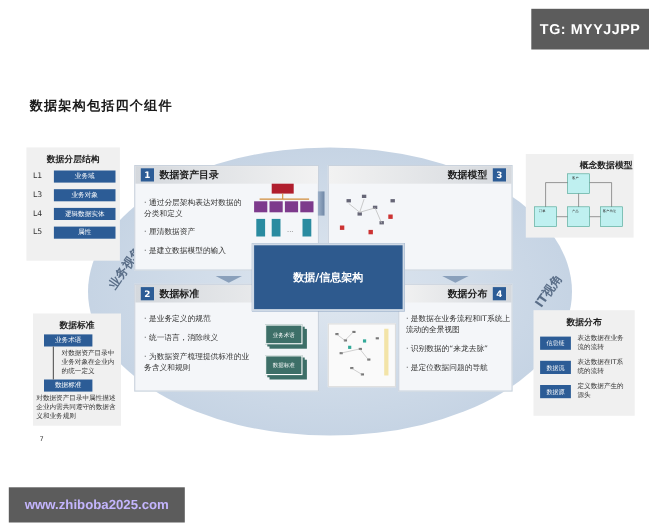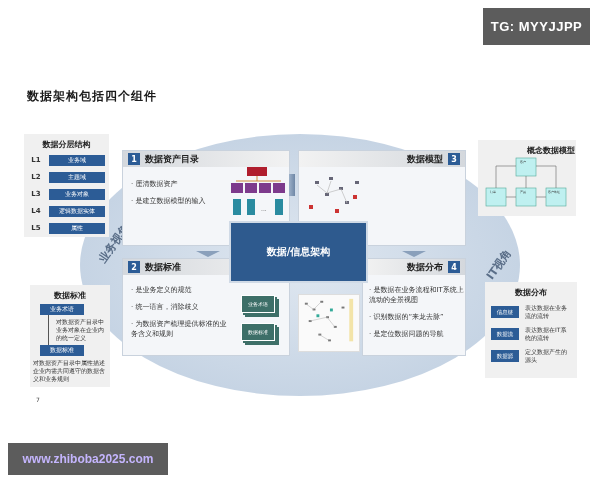--- a/index.html
+++ b/index.html
@@ -16,21 +16,21 @@
   .num { width: 12px; height: 12px; background: #2c5c96; color: #fff; font-size: 8px; display: flex; align-items: center; justify-content: center; margin: 0 5px; font-weight: bold; }
   .panel-head.right { justify-content: flex-end; background: linear-gradient(to left, #d4d8dd, #f2f2f2); }
   .bullets { position: absolute; font-size: 7px; line-height: 10px; color: #333; }
   .bullets li { list-style: none; margin-bottom: 7px; }
   .center-box { position: absolute; left: 229px; top: 221px; width: 139px; height: 62px; background: #2e5a8e; border: 2px solid #d0dae6; color: #fff; font-size: 10px; font-weight: bold; display: flex; align-items: center; justify-content: center; }
   .arrow-v { position: absolute; width: 0; height: 0; border-left: 12px solid transparent; border-right: 12px solid transparent; border-top: 6px solid #8aa0bb; }
   .arrow-h { position: absolute; width: 6px; height: 22px; background: linear-gradient(to right, #9cb0c8, #6f87a6); }
   .side-box { position: absolute; background: #f0f0f0; }
   .side-title { text-align: center; font-size: 8px; font-weight: bold; color: #222; padding-top: 5px; }
   .layer-row { display: flex; align-items: center; height: 14px; margin-top: 3px; }
-  .layer-lbl { width: 18px; font-size: 7px; font-weight: bold; color: #333; padding-left: 6px; text-align: center; }
+  .layer-lbl { width: 18px; font-size: 7px; font-weight: normal; color: #333; padding-left: 6px; }
   .layer-bar { width: 56px; height: 11px; background: #2c5c96; color: #fff; font-size: 6px; display: flex; align-items: center; justify-content: center; margin-left: 7px; }
   .std-bar { height: 11px; background: #2c5c96; color: #fff; font-size: 6px; display: flex; align-items: center; justify-content: center; }
   .small-text { font-size: 6px; line-height: 8px; color: #333; }
   .dist-row { display: flex; align-items: center; margin: 6px 6px 0 6px; }
   .dist-btn { width: 28px; height: 12px; background: #2c5c96; color: #fff; font-size: 5.5px; display: flex; align-items: center; justify-content: center; margin-right: 6px; flex-shrink: 0; }
   .page-num { position: absolute; left: 36px; top: 396px; font-size: 6px; color: #444; }
 </style>
 </head>
 <body>
 
@@ -41,20 +41,21 @@
 <div class="ellipse"></div>
 <div class="ellipse-label lbl-biz">业务视角</div>
 <div class="ellipse-label lbl-it">IT视角</div>
 
 <div class="panel" style="left:122px; top:150px; width:168px; height:96px;">
   <div class="panel-head">
     <span class="num">1</span>
     <span>数据资产目录</span>
   </div>
   <ul class="bullets" style="left:8px; top:28px; width:95px;">
+    <li>· <span>通过分层架构表达对数据的分类和定义</span></li>
     <li>· <span>厘清数据资产</span></li>
     <li>· <span>是建立数据模型的输入</span></li>
   </ul>
   <svg style="position:absolute; left:106px; top:14px;" width="60" height="56" viewBox="0 0 60 56">
     <rect x="18" y="2" width="20" height="9" fill="#b01e2e"></rect>
     <line x1="28" y1="11" x2="28" y2="16" stroke="#d08b3a" stroke-width="1"></line>
     <line x1="7" y1="16" x2="52" y2="16" stroke="#d08b3a" stroke-width="1"></line>
     <rect x="2" y="18" width="12" height="10" fill="#7d3a8c"></rect>
     <rect x="16" y="18" width="12" height="10" fill="#7d3a8c"></rect>
     <rect x="30" y="18" width="12" height="10" fill="#7d3a8c"></rect>
@@ -144,24 +145,20 @@
 
 <div class="center-box">数据/信息架构</div>
 
 <div class="side-box" style="left:24px; top:134px; width:85px; height:103px;">
   <div class="side-title">数据分层结构</div>
   <div class="layer-row">
     <span class="layer-lbl">L1</span>
     <span class="layer-bar">业务域</span>
   </div>
   <div class="layer-row">
-    <span class="layer-lbl">L2</span>
-    <span class="layer-bar">主题域</span>
-  </div>
-  <div class="layer-row">
     <span class="layer-lbl">L3</span>
     <span class="layer-bar">业务对象</span>
   </div>
   <div class="layer-row">
     <span class="layer-lbl">L4</span>
     <span class="layer-bar">逻辑数据实体</span>
   </div>
   <div class="layer-row">
     <span class="layer-lbl">L5</span>
     <span class="layer-bar">属性</span>

